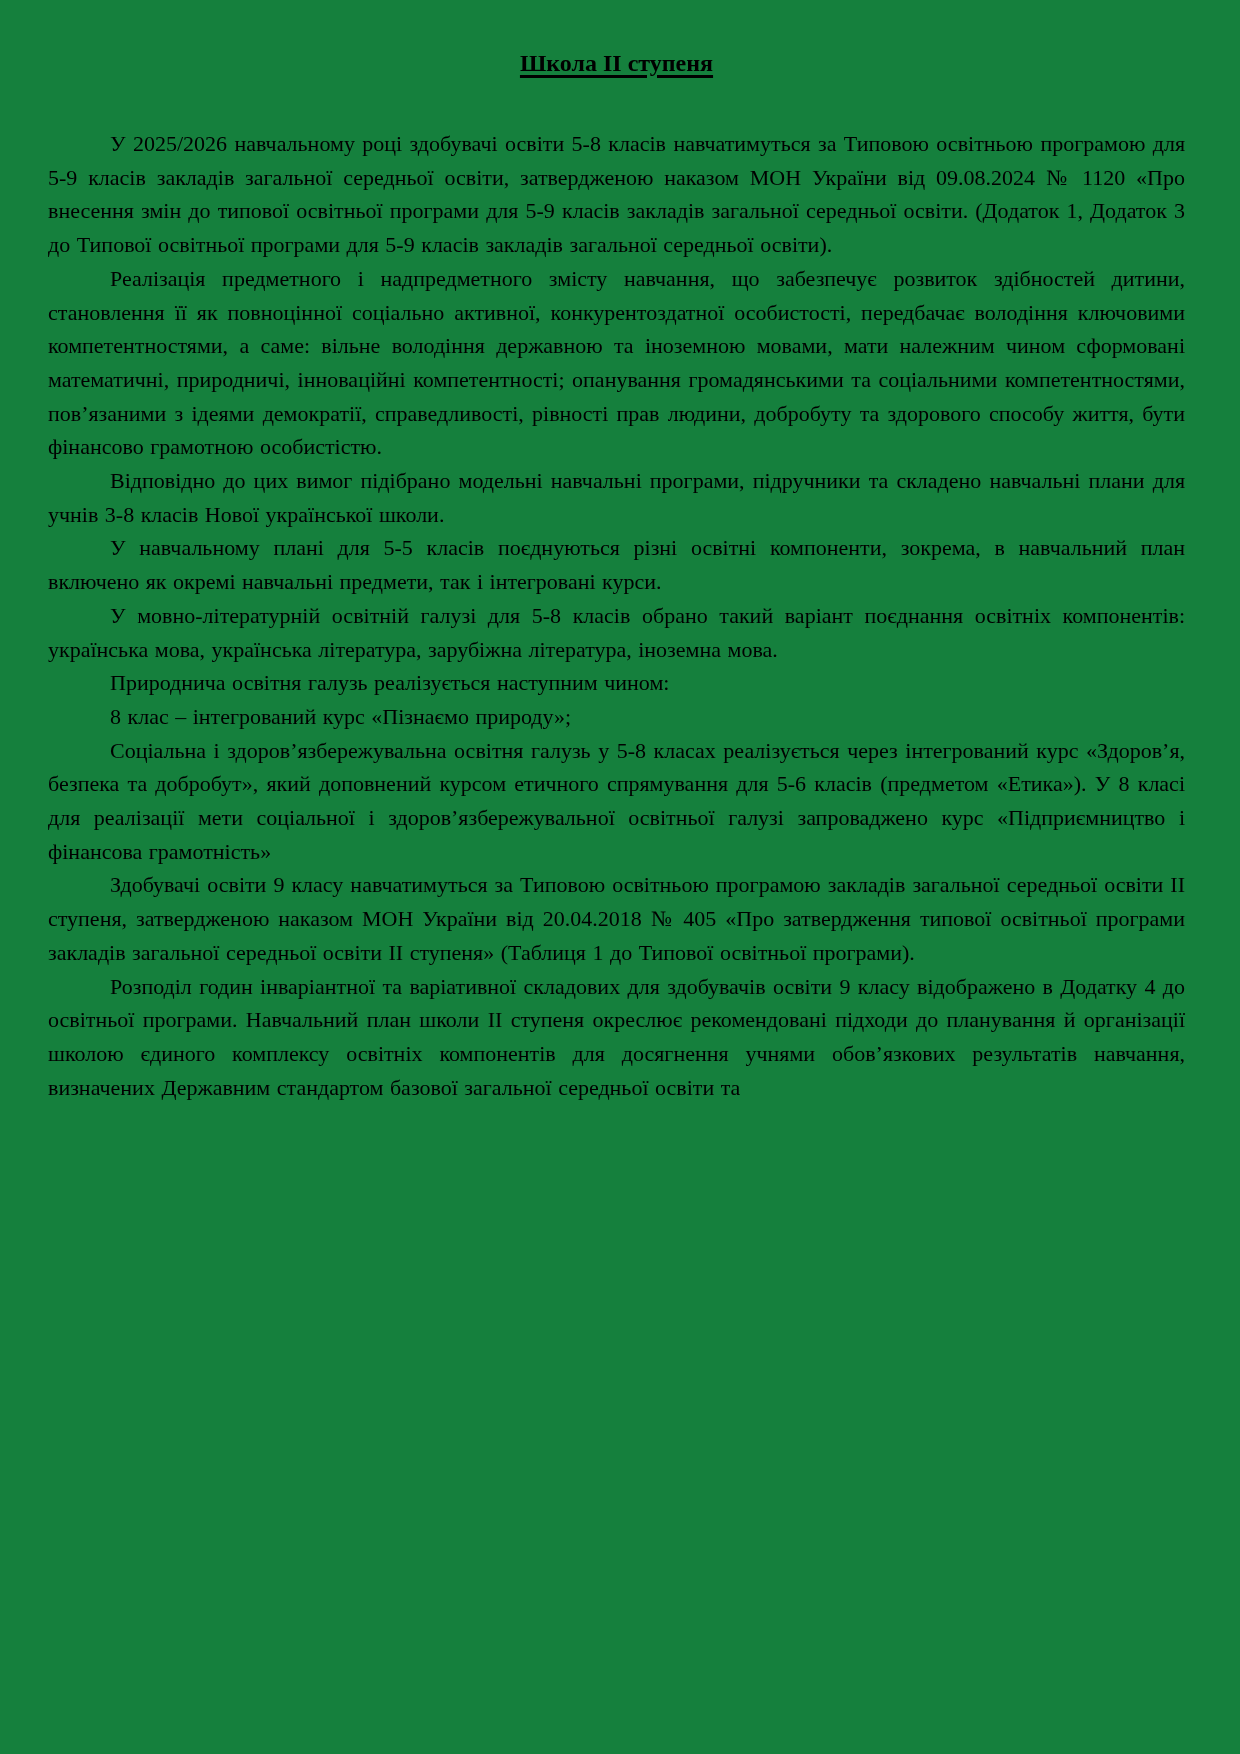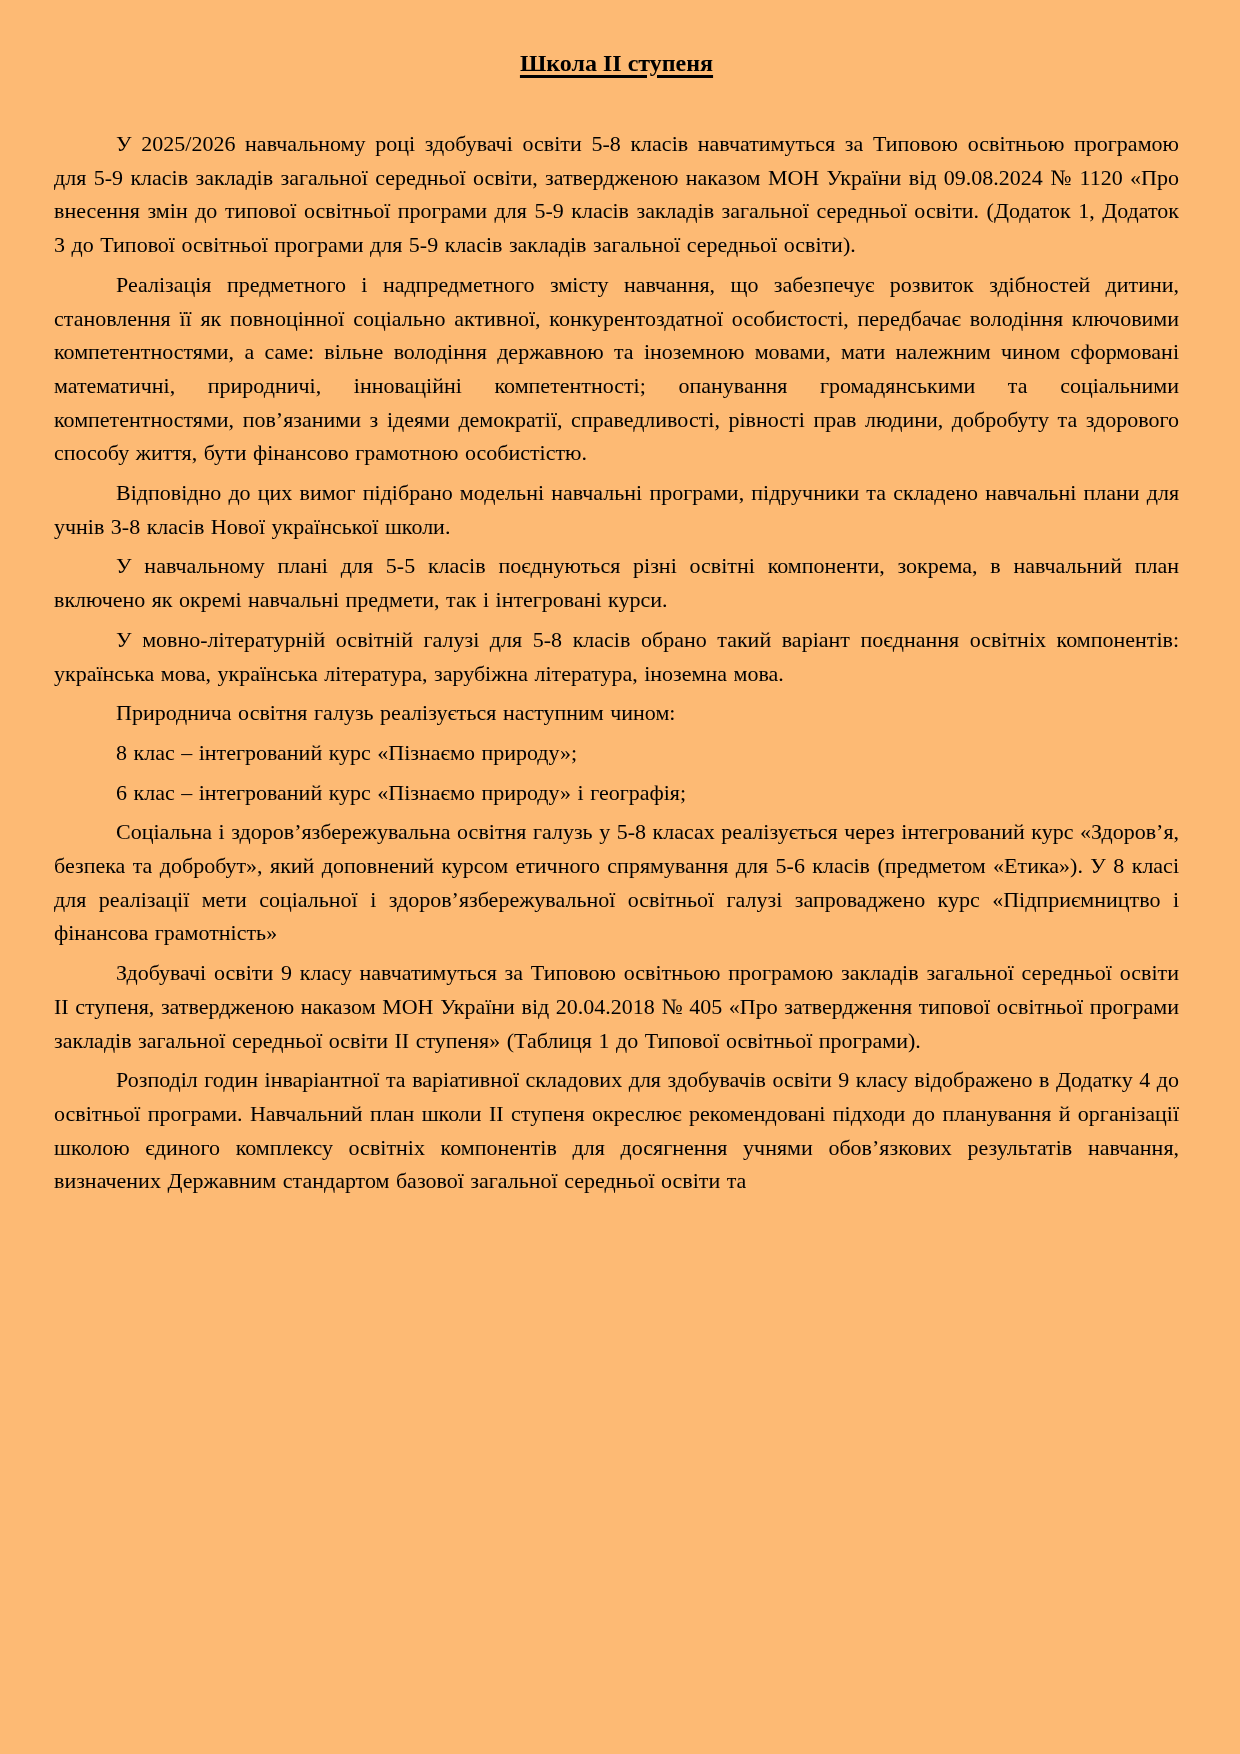--- a/index.html
+++ b/index.html
@@ -12,34 +12,34 @@
     height: 1754px;
     overflow: hidden;
     font-family: "Liberation Serif", serif;
     color: #000000;
   }
   .page {
     box-sizing: border-box;
     width: 1240px;
     height: 1754px;
     padding: 46px 55px 0 48px;
-    background: #fdba74;
+    background: #15803d;
   }
   .doc-title {
     margin: 0 0 47px 0;
     text-align: center;
     font-size: 24px;
     line-height: 34px;
     font-weight: bold;
     text-decoration: underline;
     text-decoration-thickness: 3px;
     text-underline-offset: 4px;
   }
   .doc-body p {
-    margin: 6px;
+    margin: 0;
     font-size: 22px;
     line-height: 33.7px;
     text-align: justify;
     text-indent: 62px;
     word-spacing: 1px;
   }
 </style>
 </head>
 <body>
 
@@ -47,18 +47,17 @@
   <h1 class="doc-title">Школа II ступеня</h1>
 
   <div class="doc-body">
     <p>У 2025/2026 навчальному році здобувачі освіти 5-8 класів навчатимуться за Типовою освітньою програмою для 5-9 класів закладів загальної середньої освіти, затвердженою наказом МОН України від 09.08.2024 № 1120 «Про внесення змін до типової освітньої програми для 5-9 класів закладів загальної середньої освіти. (Додаток 1, Додаток 3 до Типової освітньої програми для 5-9 класів закладів загальної середньої освіти).</p>
     <p>Реалізація предметного і надпредметного змісту навчання, що забезпечує розвиток здібностей дитини, становлення її як повноцінної соціально активної, конкурентоздатної особистості, передбачає володіння ключовими компетентностями, а саме: вільне володіння державною та іноземною мовами, мати належним чином сформовані математичні, природничі, інноваційні компетентності; опанування громадянськими та соціальними компетентностями, пов’язаними з ідеями демократії, справедливості, рівності прав людини, добробуту та здорового способу життя, бути фінансово грамотною особистістю.</p>
     <p>Відповідно до цих вимог підібрано модельні навчальні програми, підручники та складено навчальні плани для учнів 3-8 класів Нової української школи.</p>
     <p>У навчальному плані для 5-5 класів поєднуються різні освітні компоненти, зокрема, в навчальний план включено як окремі навчальні предмети, так і інтегровані курси.</p>
     <p>У мовно-літературній освітній галузі для 5-8 класів обрано такий варіант поєднання освітніх компонентів: українська мова, українська література, зарубіжна література, іноземна мова.</p>
     <p>Природнича освітня галузь реалізується наступним чином:</p>
     <p>8 клас – інтегрований курс «Пізнаємо природу»;</p>
-    <p>6 клас – інтегрований курс «Пізнаємо природу» і географія;</p>
     <p>Соціальна і здоров’язбережувальна освітня галузь у 5-8 класах реалізується через інтегрований курс «Здоров’я, безпека та добробут», який доповнений курсом етичного спрямування для 5-6 класів (предметом «Етика»). У 8 класі для реалізації мети соціальної і здоров’язбережувальної освітньої галузі запроваджено курс «Підприємництво і фінансова грамотність»</p>
     <p>Здобувачі освіти 9 класу навчатимуться за Типовою освітньою програмою закладів загальної середньої освіти II ступеня, затвердженою наказом МОН України від 20.04.2018 № 405 «Про затвердження типової освітньої програми закладів загальної середньої освіти II ступеня» (Таблиця 1 до Типової освітньої програми).</p>
     <p>Розподіл годин інваріантної та варіативної складових для здобувачів освіти 9 класу відображено в Додатку 4 до освітньої програми. Навчальний план школи II ступеня окреслює рекомендовані підходи до планування й організації школою єдиного комплексу освітніх компонентів для досягнення учнями обов’язкових результатів навчання, визначених Державним стандартом базової загальної середньої освіти та</p>
   </div>
 </div>
 
 </body></html>

